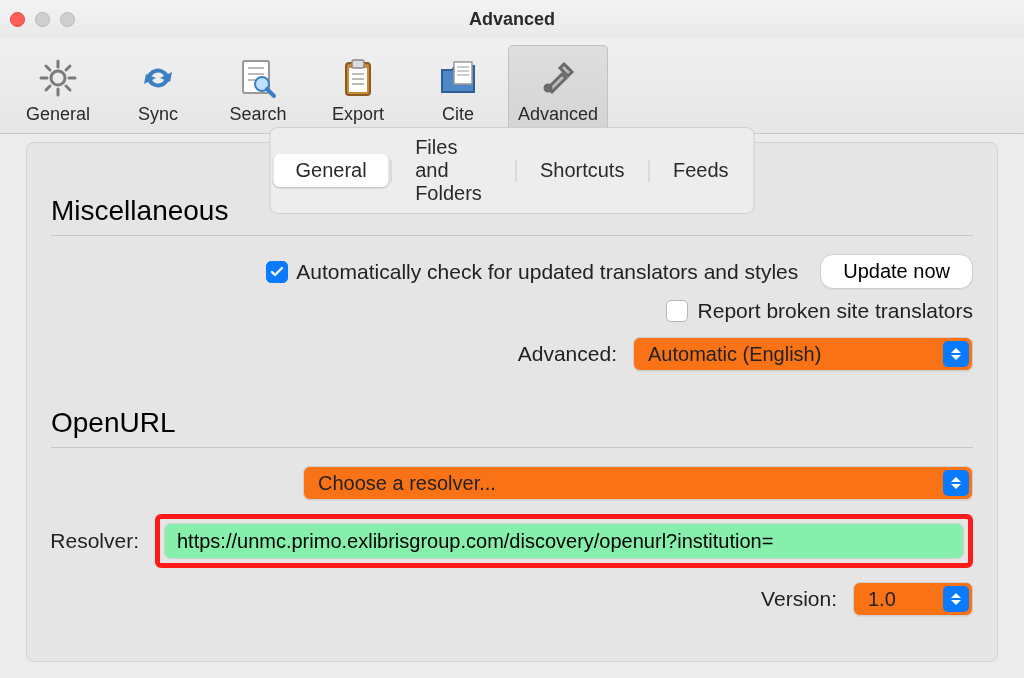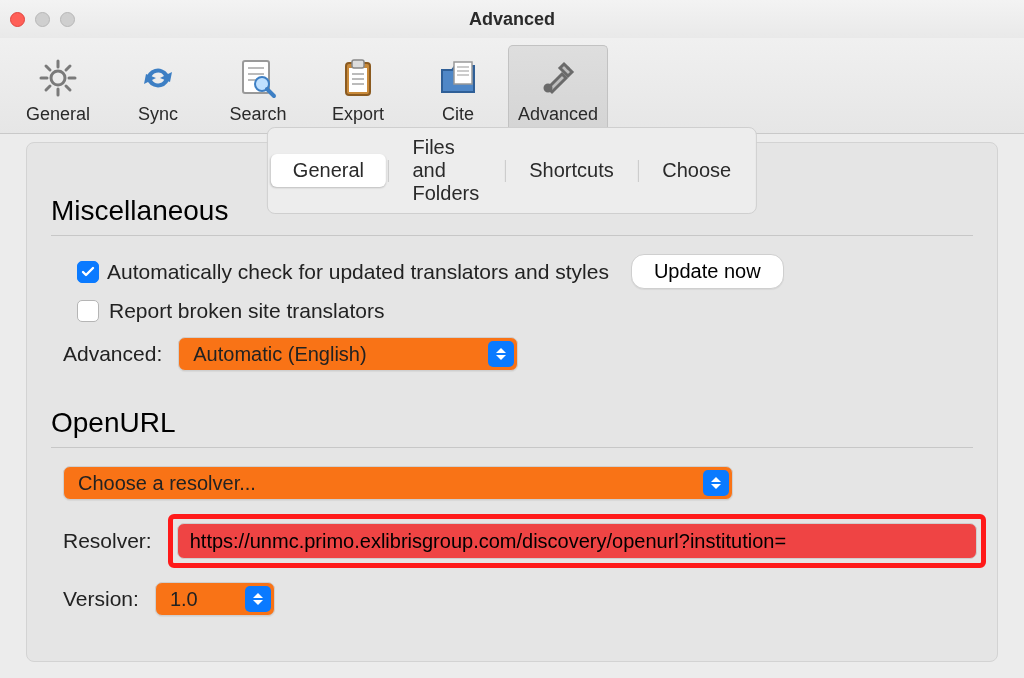--- a/index.html
+++ b/index.html
@@ -118,22 +118,23 @@
     color: #000000;
     margin-top: 30px;
     margin-bottom: 0px;
   }
   .hr {
     height: 1px; background: #c7c7c7; margin: 8px 0 18px 0;
   }
 
   .row {
     display: flex; align-items: center; gap: 10px;
-    margin: 4px 12px;
+    margin: 4px 0;
     font-size: 21px;
+    justify-content: flex-end;
   }
   .row.indent { padding-left: 14px; }
 
   
   .chk {
     width: 22px; height: 22px; border-radius: 5px;
     border: 1px solid #b5b5b5; background: #fff;
     display: inline-flex; align-items: center; justify-content: center;
     flex-shrink: 0;
     cursor: pointer;
@@ -182,21 +183,21 @@
     width: 0; height: 0;
     border-left: 5px solid transparent;
     border-right: 5px solid transparent;
   }
   .select .stepper .up { border-bottom: 5px solid #fff; }
   .select .stepper .dn { border-top: 5px solid #fff; }
 
   .wide-select { width: 670px; }
 
   .text-input {
-    background: #ef4444;
+    background: #86efac;
     border: 1px solid #cfcfcf;
     border-radius: 7px;
     height: 36px;
     font-size: 20px;
     padding: 0 12px;
     width: 800px;
     font-family: inherit;
   }
 
   .highlight-box {
@@ -309,21 +310,21 @@
 <div class="panel-wrap">
   <div class="panel">
 
     <div class="subtabs">
       <div class="subtab active">General</div>
       <div class="subtab-sep"></div>
       <div class="subtab">Files and Folders</div>
       <div class="subtab-sep"></div>
       <div class="subtab">Shortcuts</div>
       <div class="subtab-sep"></div>
-      <div class="subtab">Choose</div>
+      <div class="subtab">Feeds</div>
     </div>
 
     <div class="section-header">Miscellaneous</div>
     <div class="hr"></div>
 
     <div class="row indent" style="gap:8px;">
       <span class="chk checked">
         <svg width="14" height="14" viewBox="0 0 14 14">
             <path d="M2 7l3 3 7-7" stroke="#fff" stroke-width="2.4" fill="none" stroke-linecap="round" stroke-linejoin="round"></path>
           </svg>

